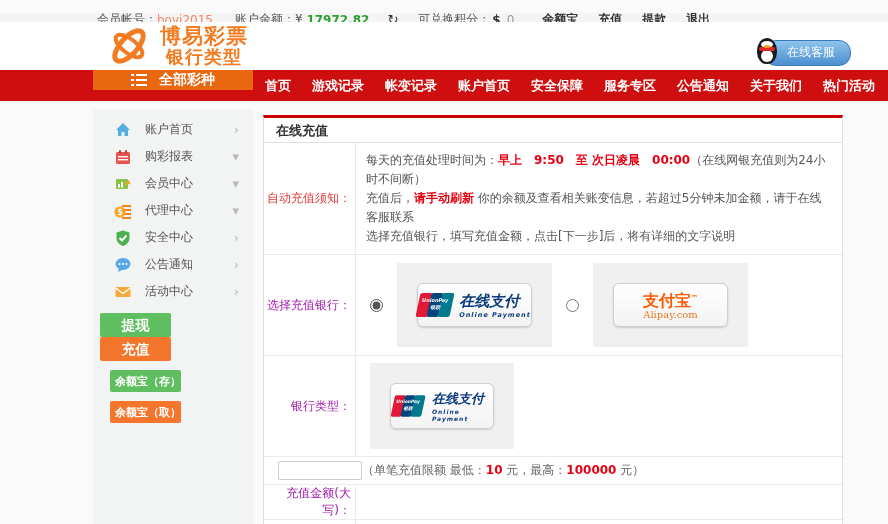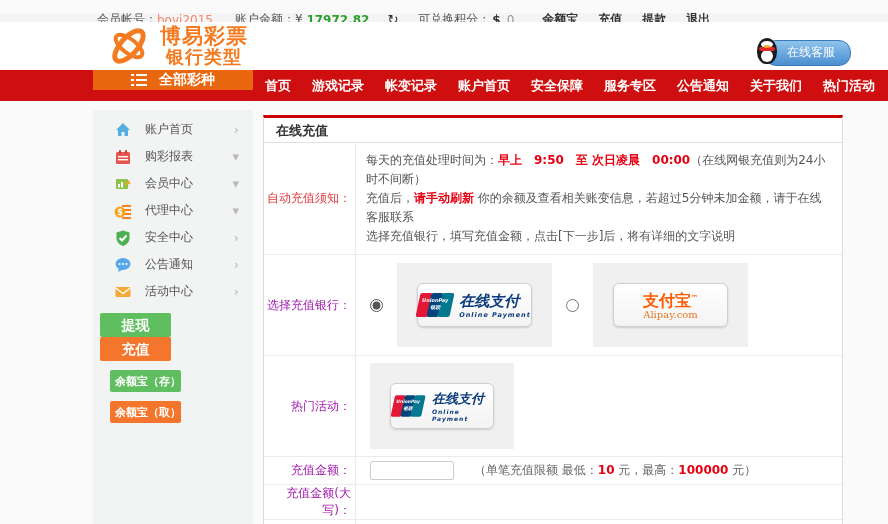--- a/index.html
+++ b/index.html
@@ -104,21 +104,21 @@
   .up-logo .bt { position:absolute; left:0; top:4px; width:34px; text-align:center; color:#fff;
     font-size:5px; font-weight:bold; font-style:italic; line-height:7px; }
   .up-cn { color:#0b3b7c; font-size:15px; font-weight:bold; font-style:italic; font-family:"DejaVu Serif","Liberation Serif",serif; white-space:nowrap; }
   .up-en { color:#0b3b7c; font-size:6.5px; font-weight:bold; font-style:italic; letter-spacing:1px; }
   .ali-cn { color:#ff5a00; font-size:16px; font-weight:bold; line-height:17px; white-space:nowrap; }
   .ali-cn sup { font-size:7px; }
   .ali-en { color:#e87722; font-size:10px; font-family:"DejaVu Serif","Liberation Serif",serif; }
   .radio { width:13px; height:13px; flex:none; cursor:pointer; accent-color:#555; }
   
   .txtin { width:84px; height:19px; border:1px solid #ccc; border-radius:2px; background:#fff; padding:0 4px; font-size:12px; }
-  .amountrow { padding:4px 0 4px 14px; gap:20px; font-size:12px; color:#666; }
+  .amountrow { padding:4px 0 4px 14px; gap:0; font-size:12px; color:#666; }
   .capbox {
     margin-left:8px; width:58px; height:21px; background:#e9e9f5;
     display:flex; align-items:center; justify-content:center; gap:2px; cursor:pointer;
     font-family:"DejaVu Serif","Liberation Serif",serif; font-weight:bold; font-size:15px; font-style:italic;
   }
   .capbox span { display:inline-block; }
   .d0 { color:#7b8428; transform:rotate(-8deg); }
   .d1 { color:#1e7a4e; transform:rotate(6deg) translateY(2px); font-size:13px; }
   .d2 { color:#86762b; transform:rotate(-4deg); }
   .d3 { color:#b01e38; transform:rotate(7deg); }
@@ -307,21 +307,21 @@
           <div style="text-align:center">
             <div class="ali-cn"><span>支付宝</span><sup>™</sup></div>
             <div class="ali-en">Alipay.com</div>
           </div>
         </div>
       </div>
     </div>
   </div>
 
   <div class="frow">
-    <div class="fl">热门活动：</div>
+    <div class="fl">银行类型：</div>
     <div class="fc" style="padding:7px 0 7px 14px;">
       <div class="imgbg">
         <div class="card" style="width:104px;height:46px;">
           <div class="up-inner">
             <div class="up-logo" style="transform:scale(.9)">
               <i></i>
                 <i></i>
                 <i></i>
               <div class="bt"><span>UnionPay</span><br><span>银联</span></div>
             </div>
@@ -329,21 +329,20 @@
               <div class="up-cn" style="font-size:13px">在线支付</div>
               <div class="up-en" style="font-size:6px">Online Payment</div>
             </div>
           </div>
         </div>
       </div>
     </div>
   </div>
 
   <div class="frow">
-    <div class="fl">充值金额：</div>
     <div class="fc amountrow">
       <input type="text" class="txtin" style="">
       <span>
         <span>（单笔充值限额 最低：</span><span class="hl">10</span><span> 元，最高：</span><span class="hl">100000</span><span> 元）</span>
       </span>
     </div>
   </div>
 
   <div class="frow wordsrow">
     <div class="fl">充值金额(大写)：</div>

